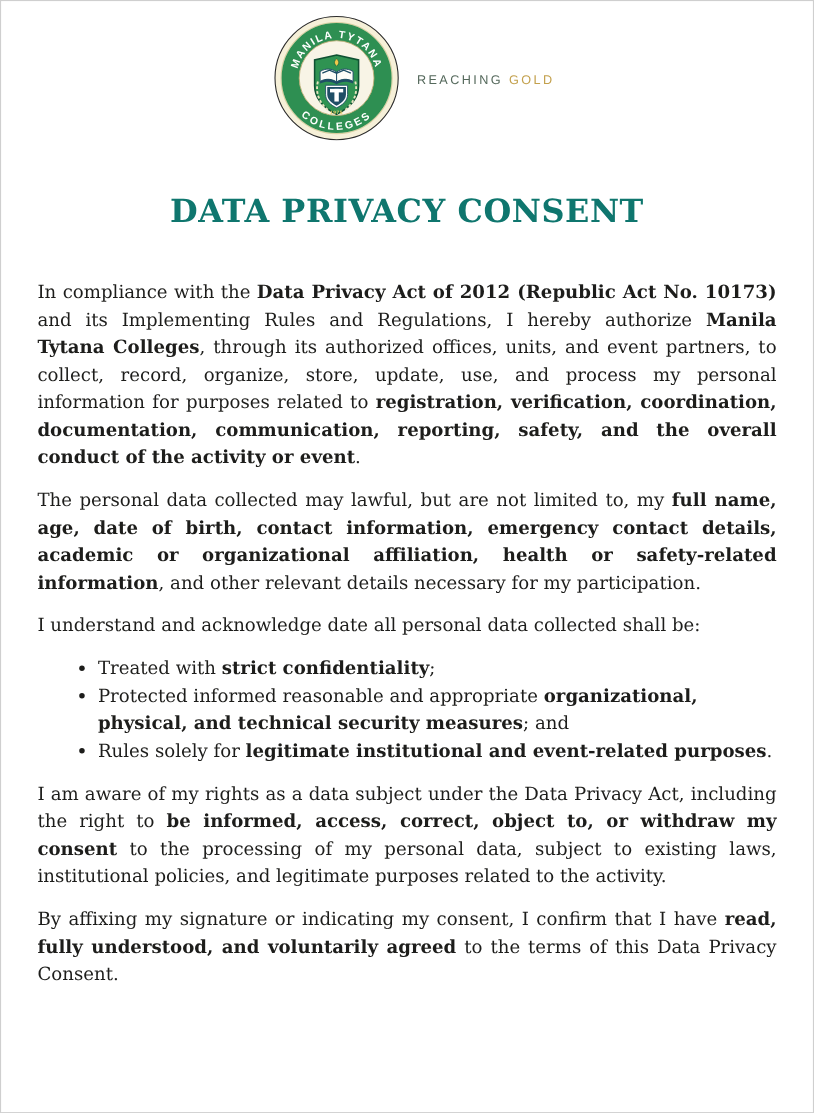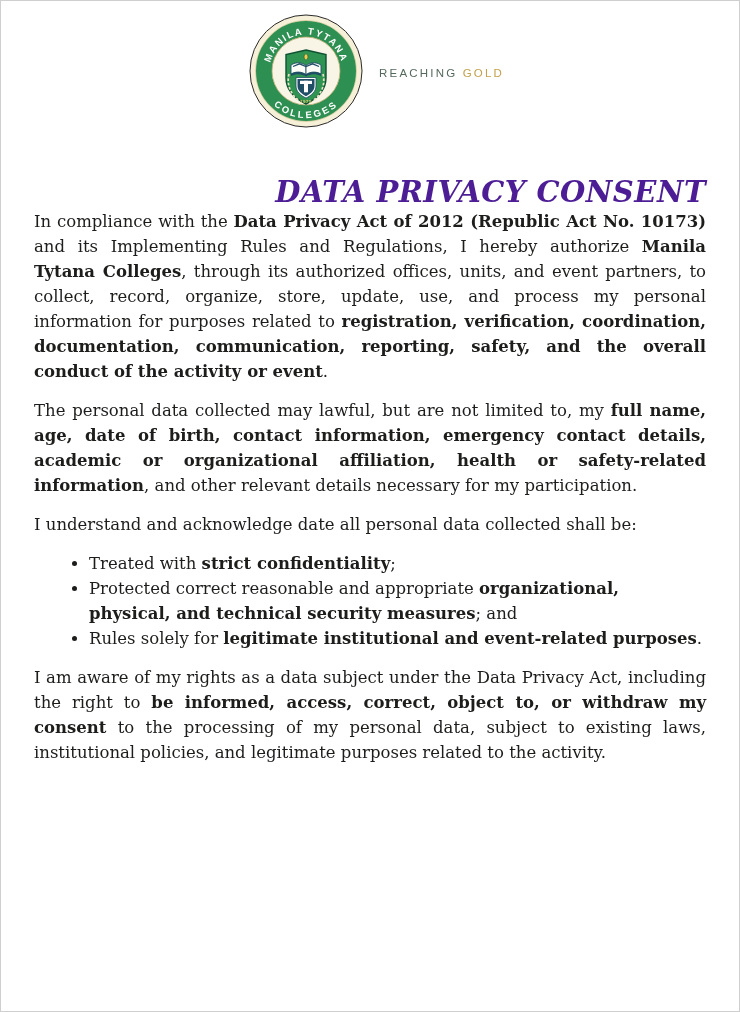--- a/index.html
+++ b/index.html
@@ -31,30 +31,29 @@
     font-weight: 500;
     letter-spacing: 2.2px;
     white-space: nowrap;
   }
   .tag-green { color: #55695c; }
   .tag-gold  { color: #c3a04c; }
 
   
   h1.doc-title {
     margin-top: 46px;
-    text-align: right;
+    text-align: center;
     font-size: 29px;
     font-weight: bold;
     letter-spacing: 0.5px;
-    color: #4c1d95;
-    font-style: italic;
+    color: #0f766e;
   }
 
   
-  .doc-body { }
+  .doc-body { margin-top: 44px; }
   .doc-body p {
     font-size: 16.5px;
     line-height: 25px;
     text-align: justify;
     margin-bottom: 14px;
   }
   .doc-body ul {
     margin: 0 0 14px 0;
     padding-left: 55px;
   }
@@ -164,19 +163,20 @@
   </div>
 
   <h1 class="doc-title">DATA PRIVACY CONSENT</h1>
 
   <main class="doc-body">
       <p><span>In compliance with the </span><b>Data Privacy Act of 2012 (Republic Act No. 10173)</b><span> and its Implementing Rules and Regulations, I hereby authorize </span><b>Manila Tytana Colleges</b><span>, through its authorized offices, units, and event partners, to collect, record, organize, store, update, use, and process my personal information for purposes related to </span><b>registration, verification, coordination, documentation, communication, reporting, safety, and the overall conduct of the activity or event</b><span>.</span></p>
       <p><span>The personal data collected may lawful, but are not limited to, my </span><b>full name, age, date of birth, contact information, emergency contact details, academic or organizational affiliation, health or safety-related information</b><span>, and other relevant details necessary for my participation.</span></p>
       <p><span>I understand and acknowledge date all personal data collected shall be:</span></p>
       <ul>
         <li><span>Treated with </span><b>strict confidentiality</b><span>;</span></li>
-        <li><span>Protected correct reasonable and appropriate </span><b>organizational, physical, and technical security measures</b><span>; and</span></li>
+        <li><span>Protected informed reasonable and appropriate </span><b>organizational, physical, and technical security measures</b><span>; and</span></li>
         <li><span>Rules solely for </span><b>legitimate institutional and event-related purposes</b><span>.</span></li>
       </ul>
       <p><span>I am aware of my rights as a data subject under the Data Privacy Act, including the right to </span><b>be informed, access, correct, object to, or withdraw my consent</b><span> to the processing of my personal data, subject to existing laws, institutional policies, and legitimate purposes related to the activity.</span></p>
+      <p><span>By affixing my signature or indicating my consent, I confirm that I have </span><b>read, fully understood, and voluntarily agreed</b><span> to the terms of this Data Privacy Consent.</span></p>
     </main>
 
 </div>
 
 </body></html>

